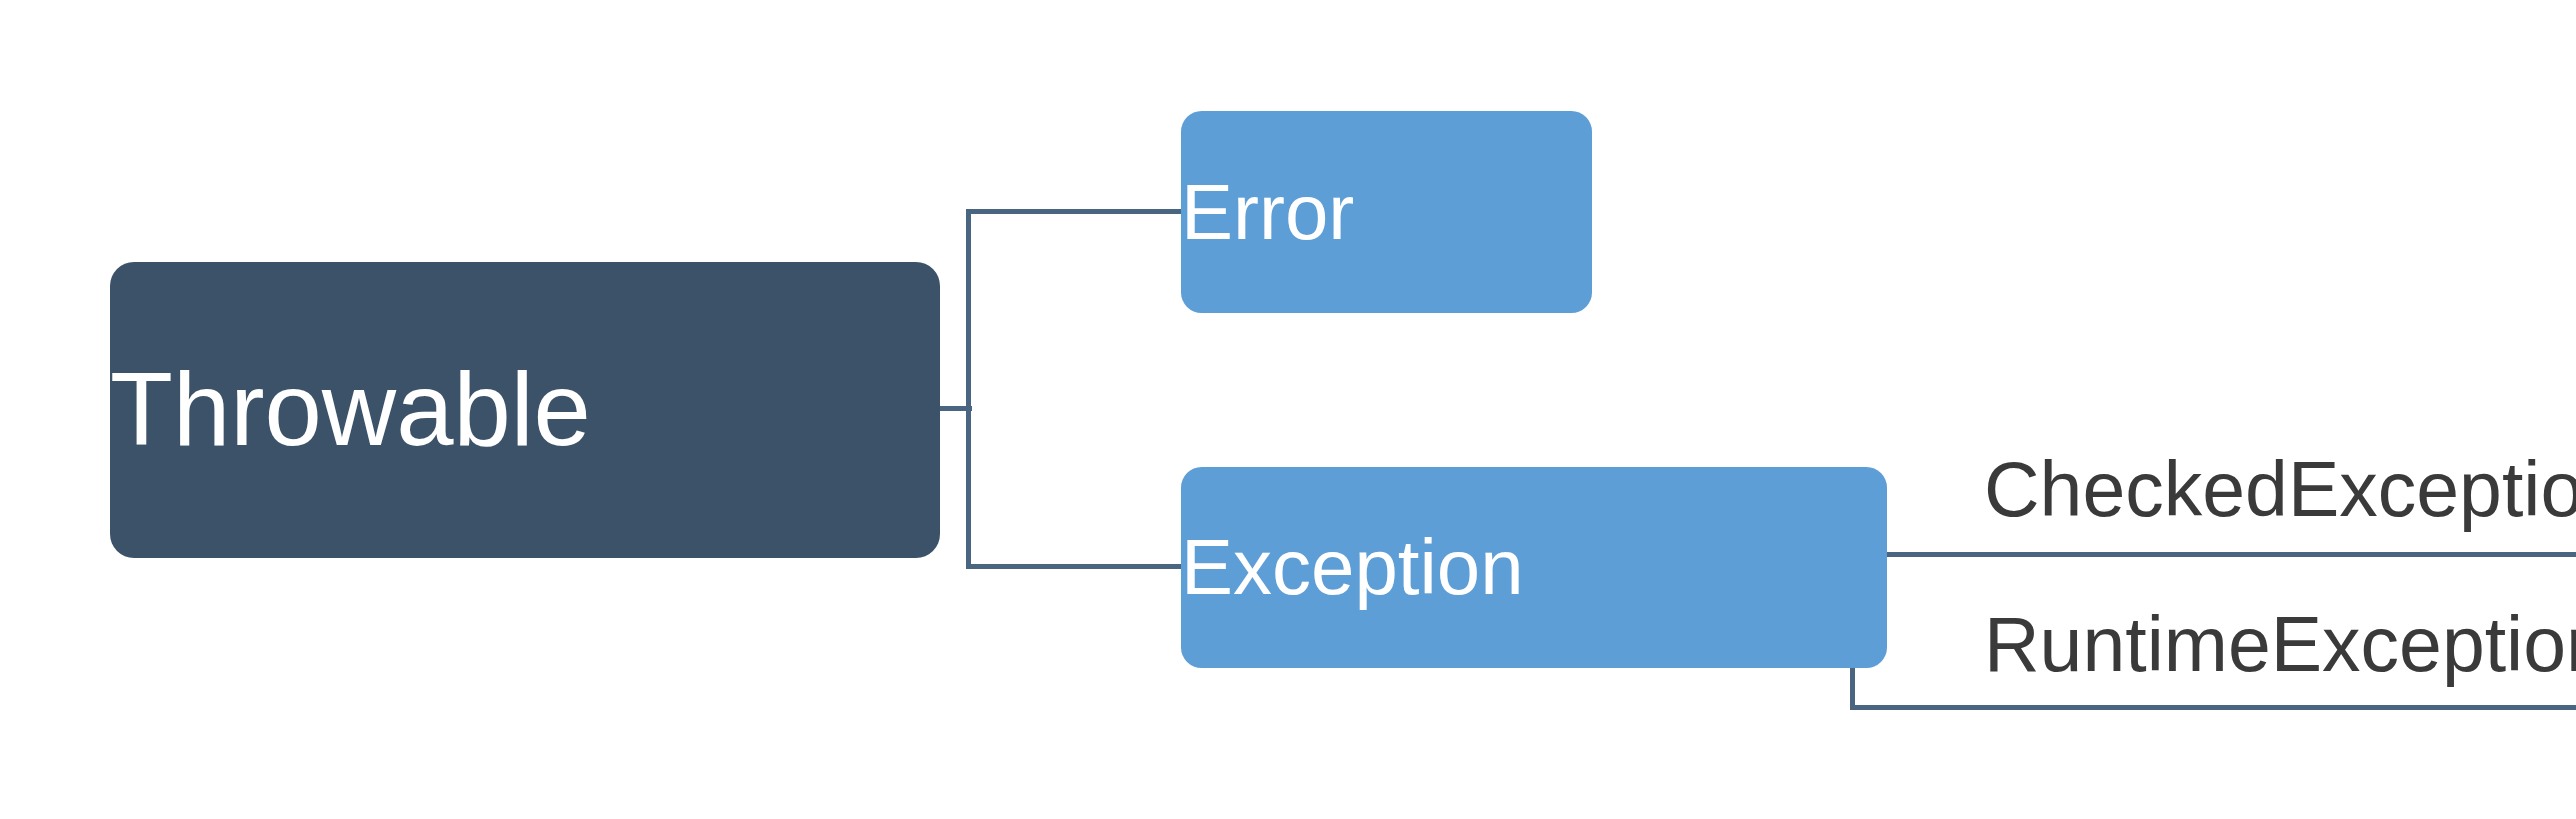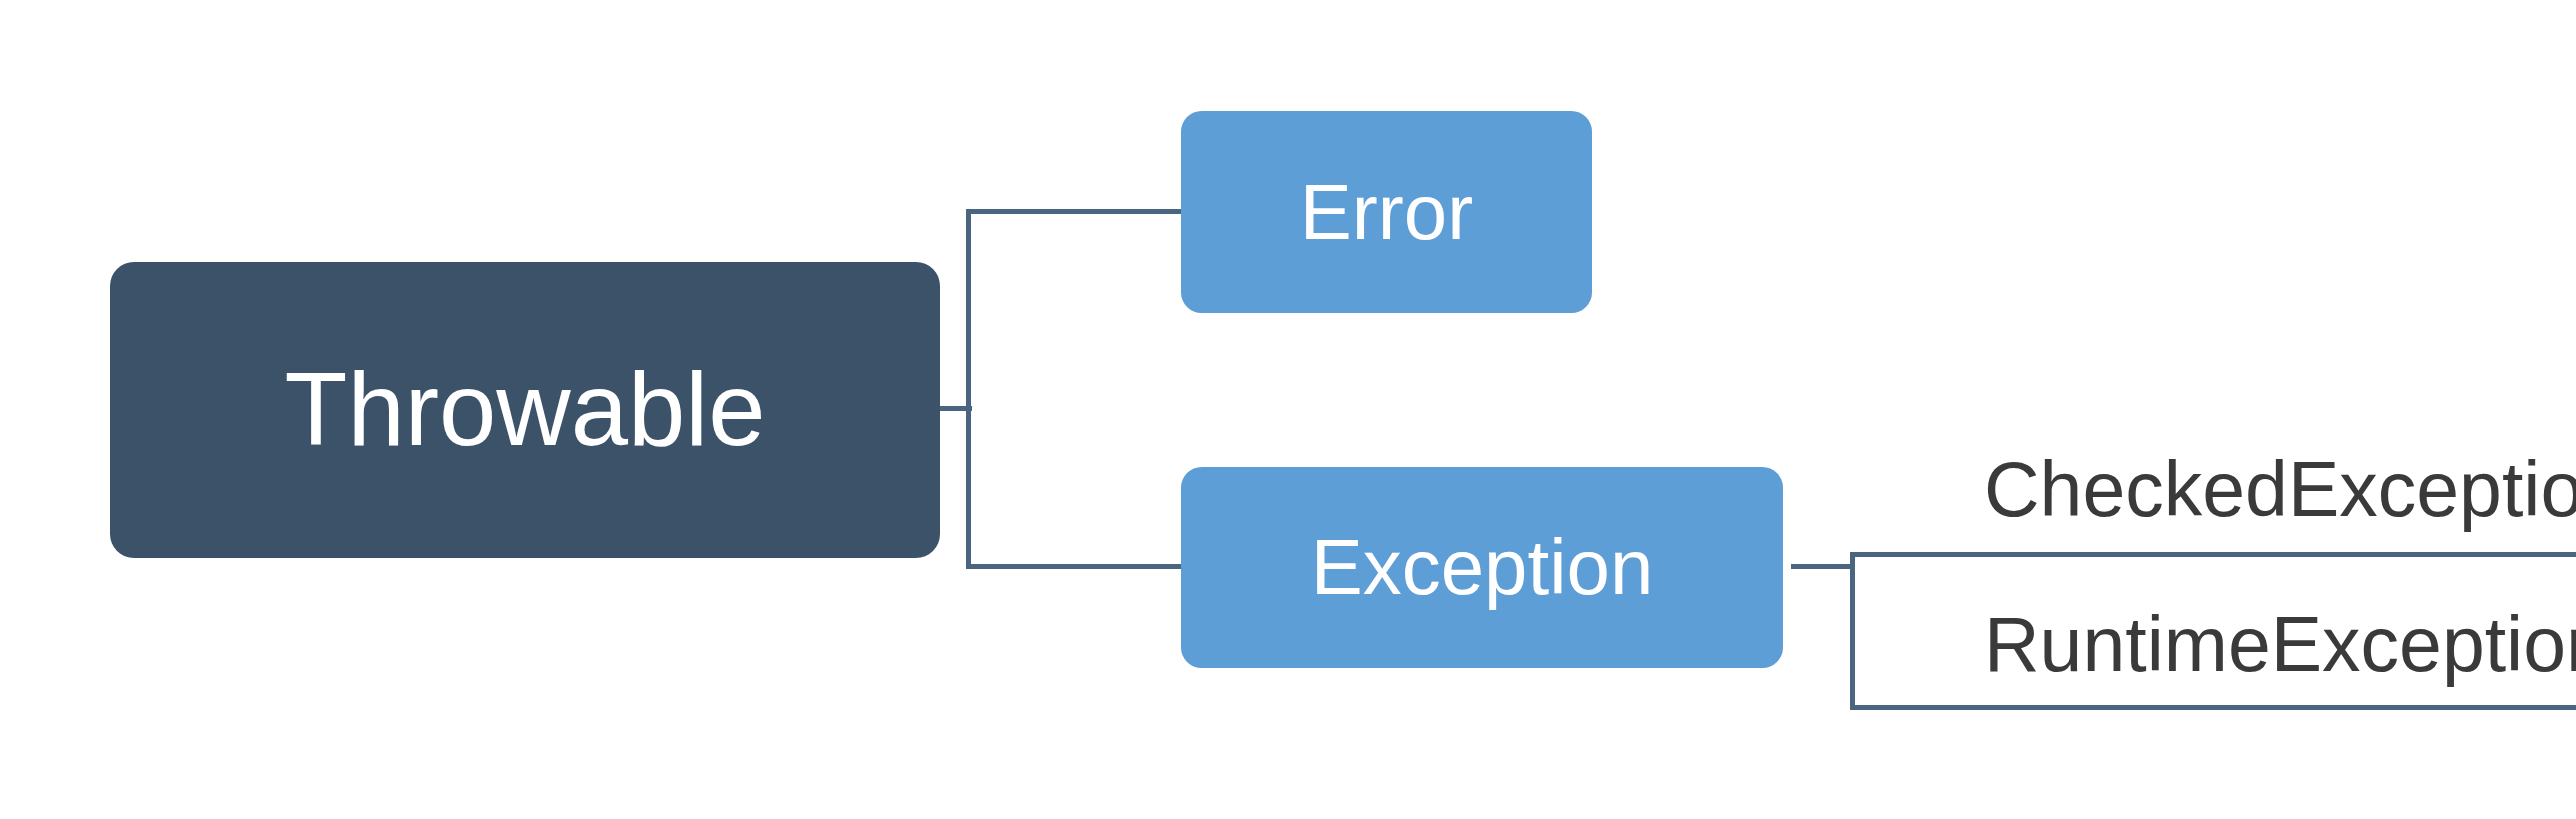--- a/index.html
+++ b/index.html
@@ -14,38 +14,38 @@
   html,body{margin:0;padding:0;}
   body{
     width:2762px;height:820px;
     background:var(--page-bg);
     position:relative;
     overflow:hidden;
     font-family:"Liberation Sans","DejaVu Sans",sans-serif;
   }
   .node{
     position:absolute;
-    display:flex;align-items:center;justify-content:center;
+    display:flex;align-items:center;justify-content:flex-start;
     color:var(--node-text);
     letter-spacing:0;
     box-sizing:border-box;
   }
   .node-root{
     left:110px;top:262px;width:830px;height:296px;
     background:var(--dark-box);
     border-radius:24px;
     font-size:103px;
   }
   .node-child{
     background:var(--light-box);
     border-radius:20.6px;
     font-size:78px;
   }
   .node-error{left:1181px;top:111px;width:411px;height:202px;}
-  .node-exception{left:1181px;top:467px;width:602px;height:201px;}
+  .node-exception{left:1181px;top:467px;width:706px;height:201px;}
   .line{position:absolute;background:var(--line);}
   
   .l-root-h{left:848px;top:406px;width:124px;height:5.2px;}
   .l-bracket-v{left:966px;top:209px;width:5.2px;height:360px;}
   .l-error-h{left:971px;top:209px;width:210px;height:5.2px;}
   .l-exception-h{left:971px;top:564px;width:210px;height:5.2px;}
   
   .l-exc-out-h{left:1791px;top:564px;width:63px;height:5.2px;}
   .l-right-v{left:1850px;top:552px;width:5.2px;height:158px;}
   .l-checked-underline{left:1850px;top:552px;width:800px;height:5.2px;}

